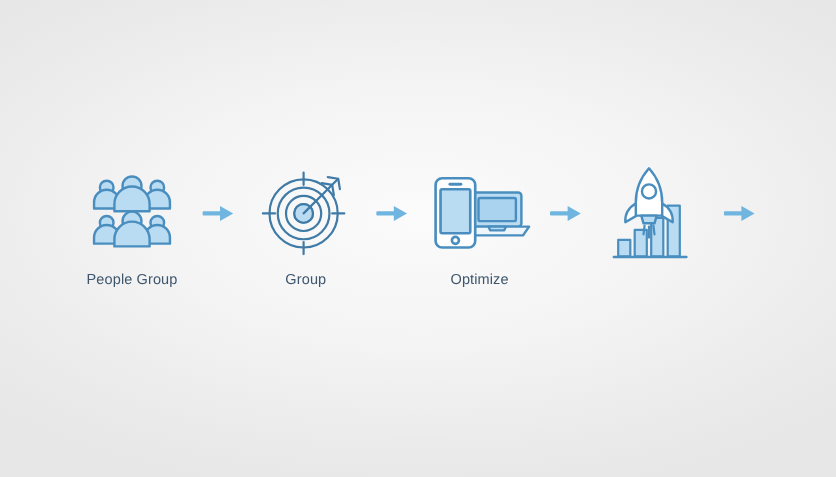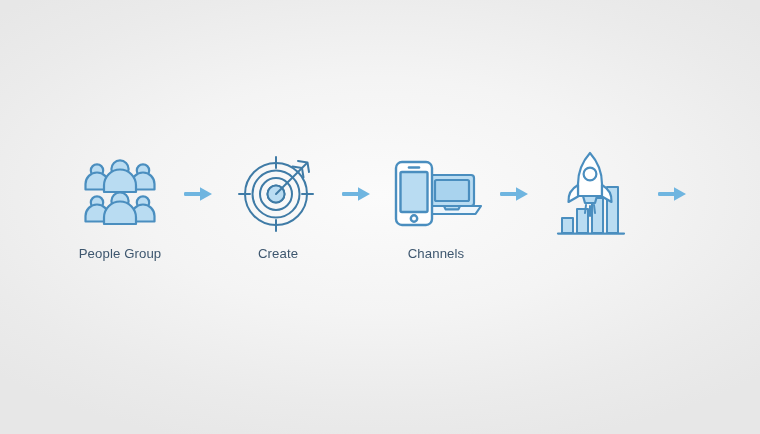--- a/index.html
+++ b/index.html
@@ -132,21 +132,21 @@
           <circle cx="40" cy="40" r="8.5" fill="#b9dcf2" stroke="#3f7ba6" stroke-width="2"></circle>
           <g fill="none" stroke="#3f7ba6" stroke-width="2" stroke-linecap="round" stroke-linejoin="round">
 
             <line x1="40" y1="40" x2="71" y2="9"></line>
 
             <path d="M62 7 L71.5 8.5 L73 18"></path>
             <path d="M56.5 12.5 L66 14 L67.5 23.5"></path>
           </g>
         </svg>
       </div>
-      <div class="step-label">Create</div>
+      <div class="step-label">Group</div>
     </div>
 
     <div class="connector">
       <svg width="30" height="18" viewBox="0 0 30 18">
         <g fill="#6fb5e0">
           <rect x="0" y="7" width="19" height="4" rx="1.2"></rect>
           <path d="M16 2.2 L28 9 L16 15.8 Z"></path>
         </g>
       </svg>
     </div>
@@ -163,21 +163,21 @@
           </g>
 
           <g stroke="#4a8ebf" stroke-width="2.4" stroke-linejoin="round" stroke-linecap="round">
             <rect x="6" y="5" width="36" height="63" rx="6" fill="#ffffff"></rect>
             <rect x="10.5" y="15" width="27" height="40" rx="1.5" fill="#b9dcf2"></rect>
             <line x1="19" y1="10.5" x2="29" y2="10.5" stroke-width="2.6"></line>
             <circle cx="24" cy="61.5" r="3.2" fill="none"></circle>
           </g>
         </svg>
       </div>
-      <div class="step-label">Channels</div>
+      <div class="step-label">Optimize</div>
     </div>
 
     <div class="connector">
       <svg width="30" height="18" viewBox="0 0 30 18">
         <g fill="#6fb5e0">
           <rect x="0" y="7" width="19" height="4" rx="1.2"></rect>
           <path d="M16 2.2 L28 9 L16 15.8 Z"></path>
         </g>
       </svg>
     </div>

